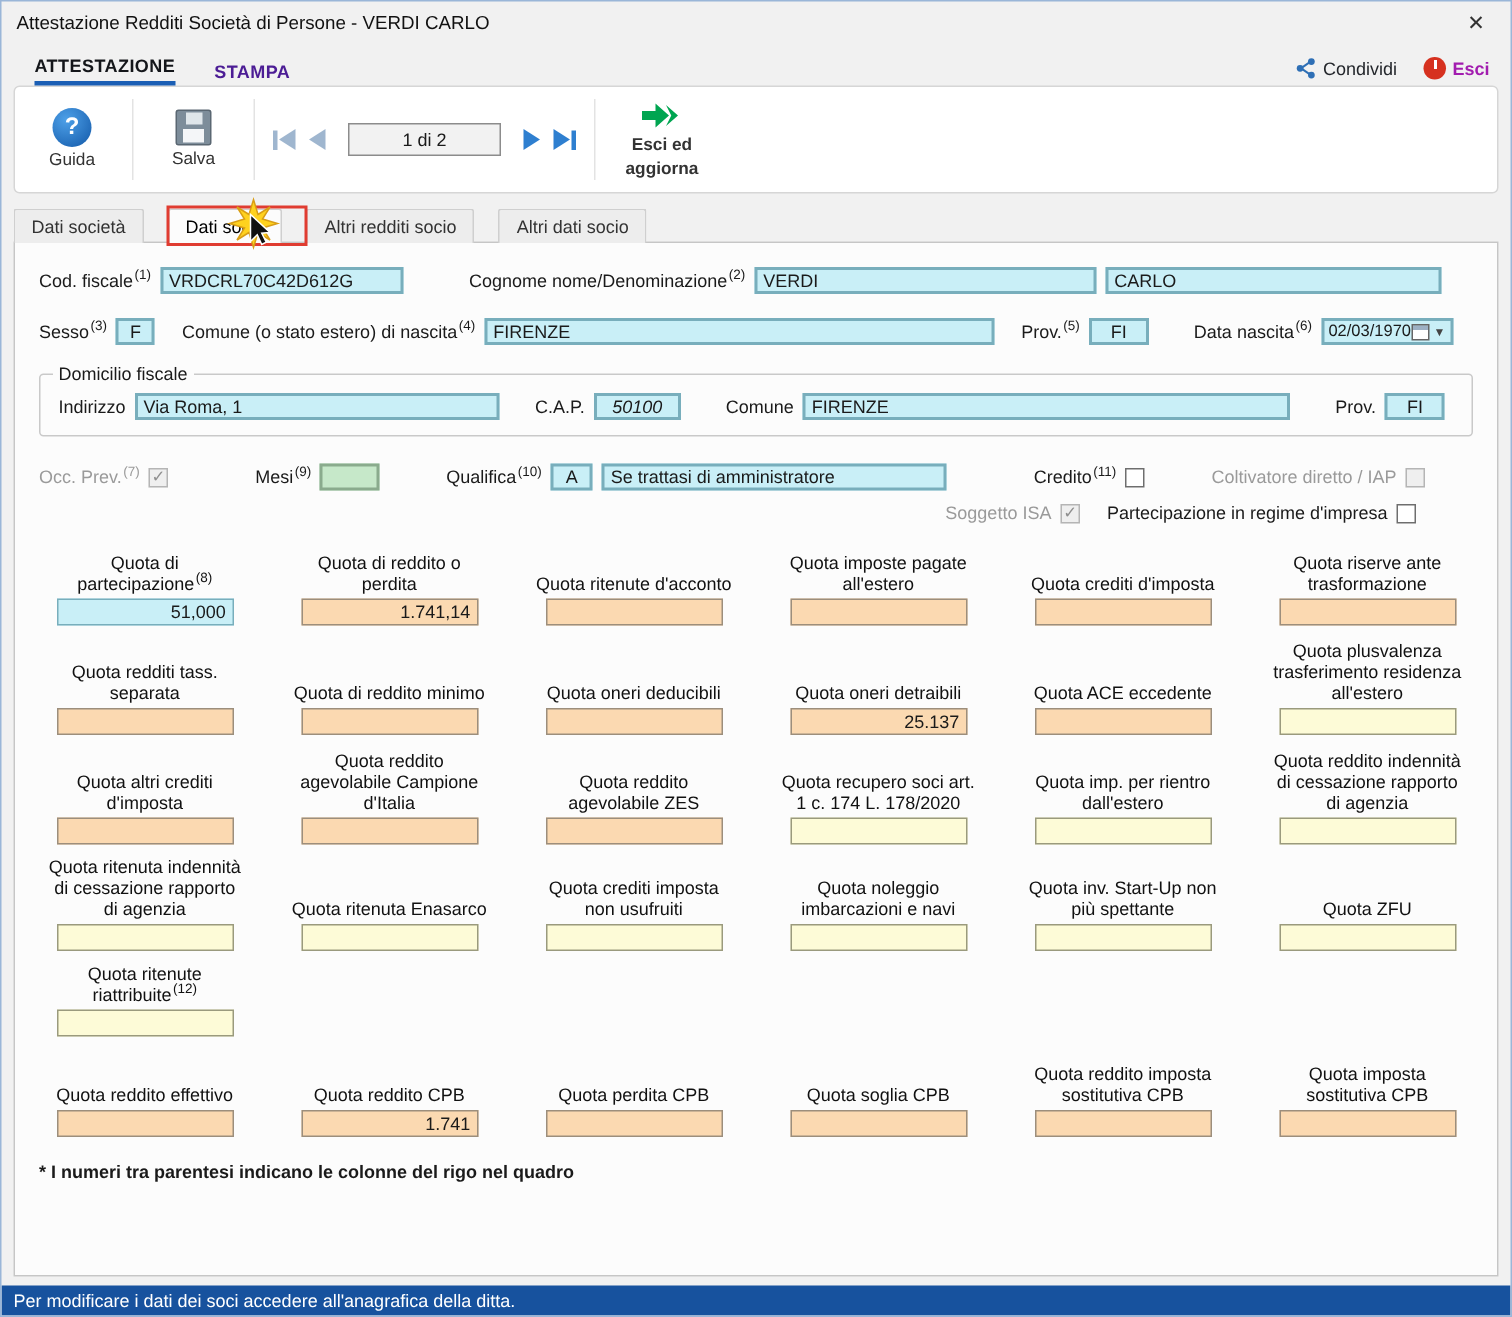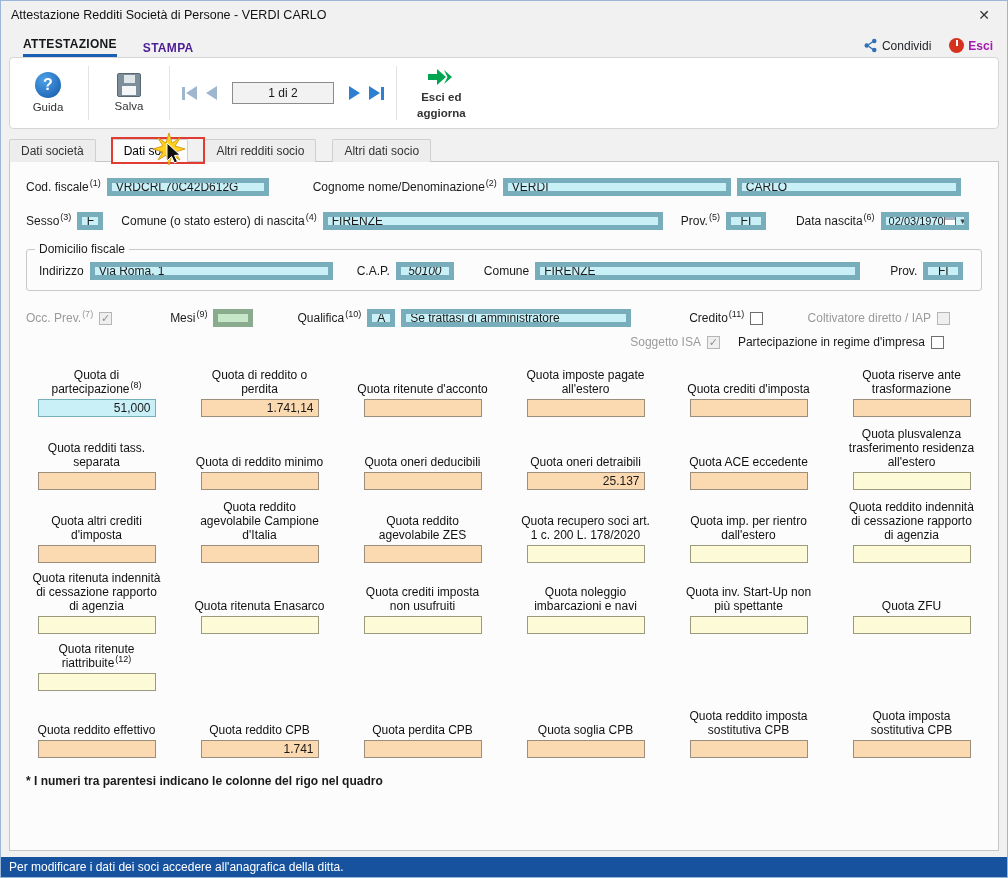--- a/index.html
+++ b/index.html
@@ -56,21 +56,21 @@
   .panel{margin:-1px 8px 0;background:#fcfcfc;border:1px solid #c6c6c6;height:690px;position:relative;}
   .frow{display:flex;align-items:center;padding:0 16px;gap:6px;}
   .r1{margin-top:16px;}
   .r2{margin-top:16px;}
   .flbl{font-size:12px;white-space:nowrap;color:#1a1a1a;}
   .flbl.dim{color:#9a9a9a;}
   sup.s{font-size:9px;line-height:0;margin-left:1px;}
   .ml12{margin-left:12px;} .ml18{margin-left:18px;} .ml24{margin-left:24px;}
   .ml38{margin-left:38px;} .ml52{margin-left:52px;}
   .mlauto{margin-left:auto;}
-  .inp{height:18px;border:5px solid #0f172a;font-size:12px;padding:0 4px;background:#fff;display:inline-flex;align-items:center;overflow:hidden;white-space:nowrap;}
+  .inp{height:18px;border:2px solid #0f172a;font-size:12px;padding:0 4px;background:#fff;display:inline-flex;align-items:center;overflow:hidden;white-space:nowrap;}
   .inp.cyan{background:#C9EFF7;border-color:#78AEBC;}
   .inp.green{background:#C6E8C9;border-color:#8aab8d;}
   .center{justify-content:center;}
   .w-codfisc{width:162px;} .w-cognome{width:228px;} .w-nome{width:224px;}
   .w-sesso{width:26px;} .w-comnas{width:340px;} .w-prov{width:40px;}
   .w-indirizzo{width:243px;} .w-cap{width:58px;font-style:italic;} .w-comune2{width:325px;}
   .w-mesi{width:40px;} .w-qcode{width:28px;} .w-qdesc{width:230px;}
   .inp.date{width:88px;padding:0 3px;}
   .dateval{font-size:11px;}
   .cal-icon{width:12px;height:11px;border:1px solid #666;background:linear-gradient(#9db0c4 0 3px,#fff 3px);margin-left:auto;flex:none;}
@@ -314,21 +314,21 @@
       </div>
       <div class="gcell">
         <div class="glabel">Quota reddito agevolabile Campione d'Italia</div>
         <div class="qinput" data-color="orange"></div>
       </div>
       <div class="gcell">
         <div class="glabel">Quota reddito agevolabile ZES</div>
         <div class="qinput" data-color="orange"></div>
       </div>
       <div class="gcell">
-        <div class="glabel">Quota recupero soci art. 1 c. 200 L. 178/2020</div>
+        <div class="glabel">Quota recupero soci art. 1 c. 174 L. 178/2020</div>
         <div class="qinput" data-color="yellow"></div>
       </div>
       <div class="gcell">
         <div class="glabel">Quota imp. per rientro dall'estero</div>
         <div class="qinput" data-color="yellow"></div>
       </div>
       <div class="gcell">
         <div class="glabel">Quota reddito indennità di cessazione rapporto di agenzia</div>
         <div class="qinput" data-color="yellow"></div>
       </div>

